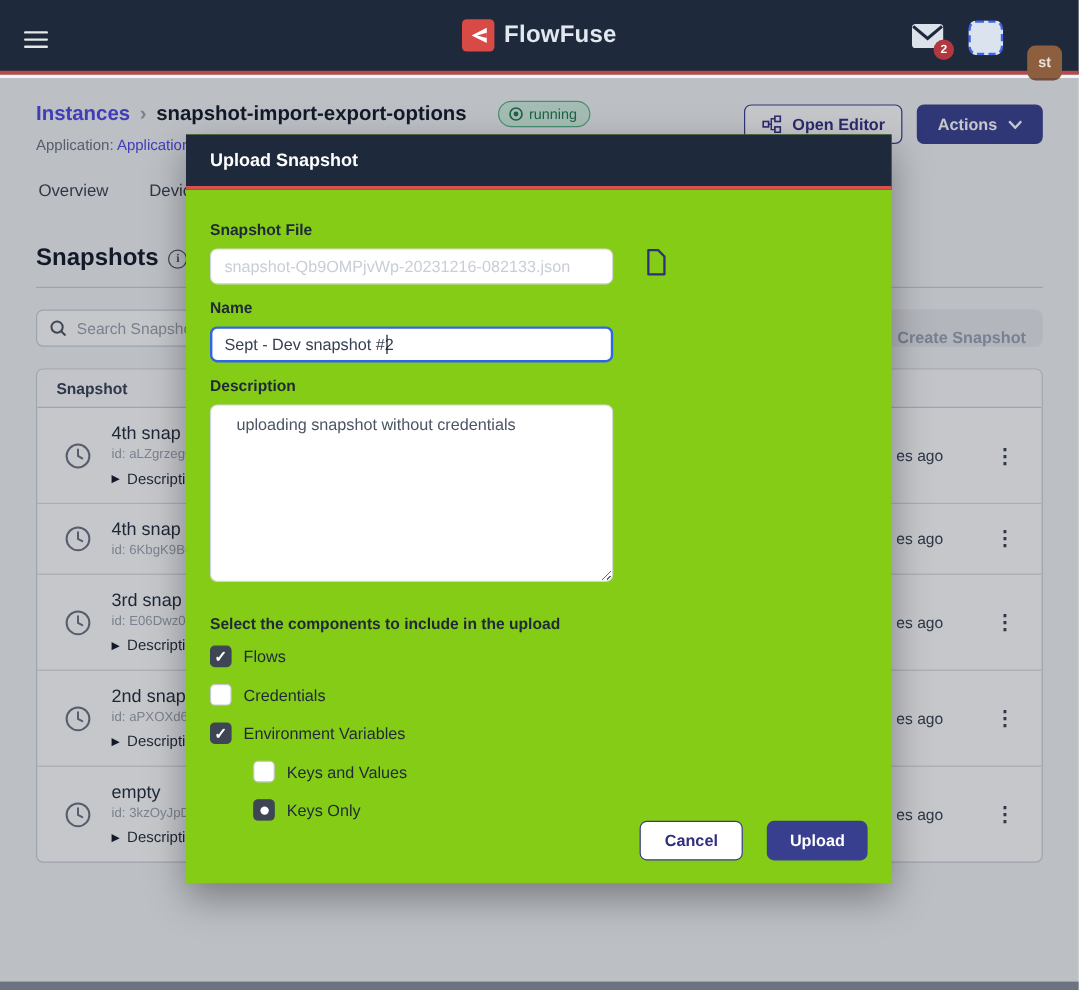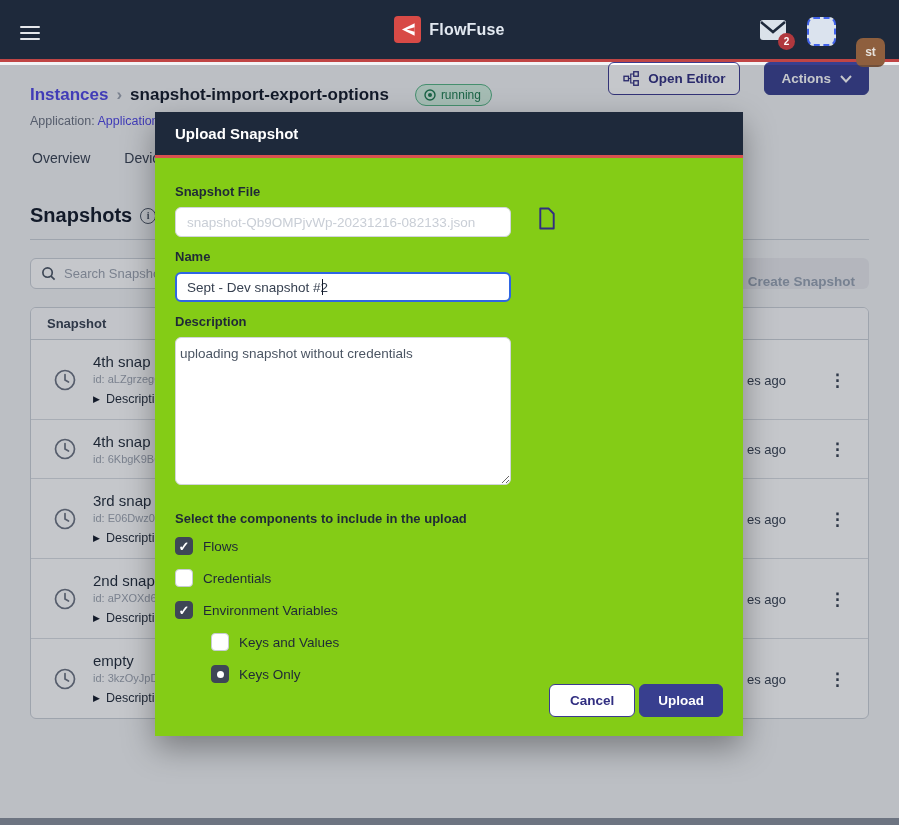--- a/index.html
+++ b/index.html
@@ -8,42 +8,42 @@
   .app { position:relative; width:899px; height:825px; }
 
   
   .navbar { position:relative; height:62px; background:#1e293b;
     border-bottom:3px solid #c04545; display:flex; align-items:center; z-index:10; }
   .hamburger { position:absolute; left:20px; top:22px; width:20px; cursor:pointer; }
   .hamburger span { display:block; height:2.5px; background:#e5e7eb; margin:3.5px 0; border-radius:1px; }
   .brand { margin:0 auto; display:flex; align-items:center; gap:8px; }
   .brand-badge { width:27px; height:27px; background:#d84a46; border-radius:4px;
     display:flex; align-items:center; justify-content:center; }
-  .brand-text { color:#e2e8f0; font-size:16px; font-weight:700; letter-spacing:.2px; }
+  .brand-text { color:#e2e8f0; font-size:20px; font-weight:700; letter-spacing:.2px; }
   .nav-right { position:absolute; right:14px; top:0; height:62px; display:flex; align-items:center; gap:20px; }
   .mail-wrap { position:relative; width:28px; height:24px; cursor:pointer; }
   .mail-badge { position:absolute; right:-8px; bottom:-7px; min-width:17px; height:17px; padding:0 4px;
     background:#b0383e; border-radius:50%; color:#fff; font-size:10px; font-weight:700;
     display:flex; align-items:center; justify-content:center; }
   .team-icon { width:29px; height:29px; border-radius:7px; background:#dbe3ee;
     border:2.5px dashed #4263eb; cursor:pointer; }
   .avatar { width:29px; height:29px; border-radius:7px; background:#8e5f3e;
     color:#e7e2dd; font-size:12px; font-weight:700; display:flex; align-items:center;
     justify-content:center; cursor:pointer;margin-top:42px; }
 
   
   .content { position:relative; padding:22px 30px 0 30px; }
   .crumb-row { display:flex; align-items:center; }
   .crumb-link { color:#4f46e5; font-size:17px; font-weight:700; text-decoration:none; cursor:pointer; }
   .crumb-sep { color:#9ca3af; font-size:17px; font-weight:700; margin:0 8px; }
   .crumb-current { color:#111827; font-size:17px; font-weight:700; }
   .status-pill { margin-left:26px; display:inline-flex; align-items:center; gap:5px;
     background:#d4f1e1; border:1px solid #54b483; color:#1c7a4d; font-size:12px;
     padding:3px 10px 3px 8px; border-radius:999px; }
-  .hdr-buttons { position:absolute; right:30px; top:0; display:flex; gap:24px; }
+  .hdr-buttons { position:absolute; right:30px; top:25px; display:flex; gap:12px; }
   .btn-outline { display:flex; align-items:center; gap:8px; background:#fff; border:1.5px solid #3c3a8f;
     color:#312e81; font-size:13.5px; font-weight:700; border-radius:6px; padding:8px 14px; cursor:pointer; }
   .btn-primary { display:flex; align-items:center; gap:9px; background:#383f8f; border:1px solid #383f8f;
     color:#fff; font-size:13.5px; font-weight:700; border-radius:6px; padding:8px 16px; cursor:pointer; }
   .app-line { margin-top:8px; font-size:12.5px; color:#6b7280; }
   .app-line a { color:#4f46e5; text-decoration:none; cursor:pointer; }
   .tabs { display:flex; gap:34px; margin:22px 0 0 2px; }
   .tab { font-size:14px; color:#374151; padding-bottom:8px; cursor:pointer; }
 
   .section-head { display:flex; align-items:center; gap:8px; margin-top:30px; }
@@ -96,32 +96,32 @@
   .field-label.first { margin-top:10px; }
   .file-row { display:flex; align-items:flex-start; gap:26px; }
   .txt-input { width:336px; height:30px; border:1px solid #d1d5db; border-radius:6px;
     padding:0 11px; font-size:13.5px; color:#374151; background:#fff; outline:none;
     font-family:"Liberation Sans", sans-serif; }
   .txt-input::placeholder { color:#c9ced6; }
   .name-wrap { position:relative; width:336px; }
   .txt-input.focused { border:2px solid #2f66e3; height:30px; padding:0 10px; }
   .caret { position:absolute; left:147px; top:7px; width:1px; height:16px; background:#111827; }
   .desc-area { width:336px; height:148px; border:1px solid #d1d5db; border-radius:6px;
-    padding:8px 4px; font-size:13.5px; color:#4b5563; outline:none; resize:both;
+    padding:8px 21px; font-size:13.5px; color:#4b5563; outline:none; resize:both;
     font-family:"Liberation Sans", sans-serif; }
   .components-label { font-size:13px; font-weight:700; color:#1f2937; margin:22px 0 4px 0; }
   .opt-row { display:flex; align-items:center; gap:10px; height:32px; }
   .opt-row.indent { margin-left:36px; }
   .cb { width:18px; height:18px; border-radius:4px; border:1px solid #c6cbd3; background:#fff;
     display:flex; align-items:center; justify-content:center; flex-shrink:0; cursor:pointer; }
   .cb.checked { background:#3e4656; border-color:#3e4656; color:#fff; font-size:13px; font-weight:700; }
   .cb.radio-checked { background:#3e4656; border-color:#3e4656; }
   .cb .dot { width:7px; height:7px; border-radius:50%; background:#fff; }
   .opt-label { font-size:13.5px; color:#1f2937; }
-  .modal-footer { display:flex; justify-content:flex-end; gap:4px; padding:0 20px 19px 28px; }
+  .modal-footer { display:flex; justify-content:flex-end; gap:20px; padding:0 20px 19px 28px; }
   .btn-cancel { background:#fff; border:1px solid #3c3a8f; color:#312e81; font-size:13.5px;
     font-weight:700; border-radius:6px; padding:8px 20px; cursor:pointer;
     font-family:"Liberation Sans", sans-serif; }
   .btn-upload { background:#383f8f; border:1px solid #383f8f; color:#fff; font-size:13.5px;
     font-weight:700; border-radius:6px; padding:8px 18px; cursor:pointer;
     font-family:"Liberation Sans", sans-serif; }
 </style>
 </head>
 <body>
 

